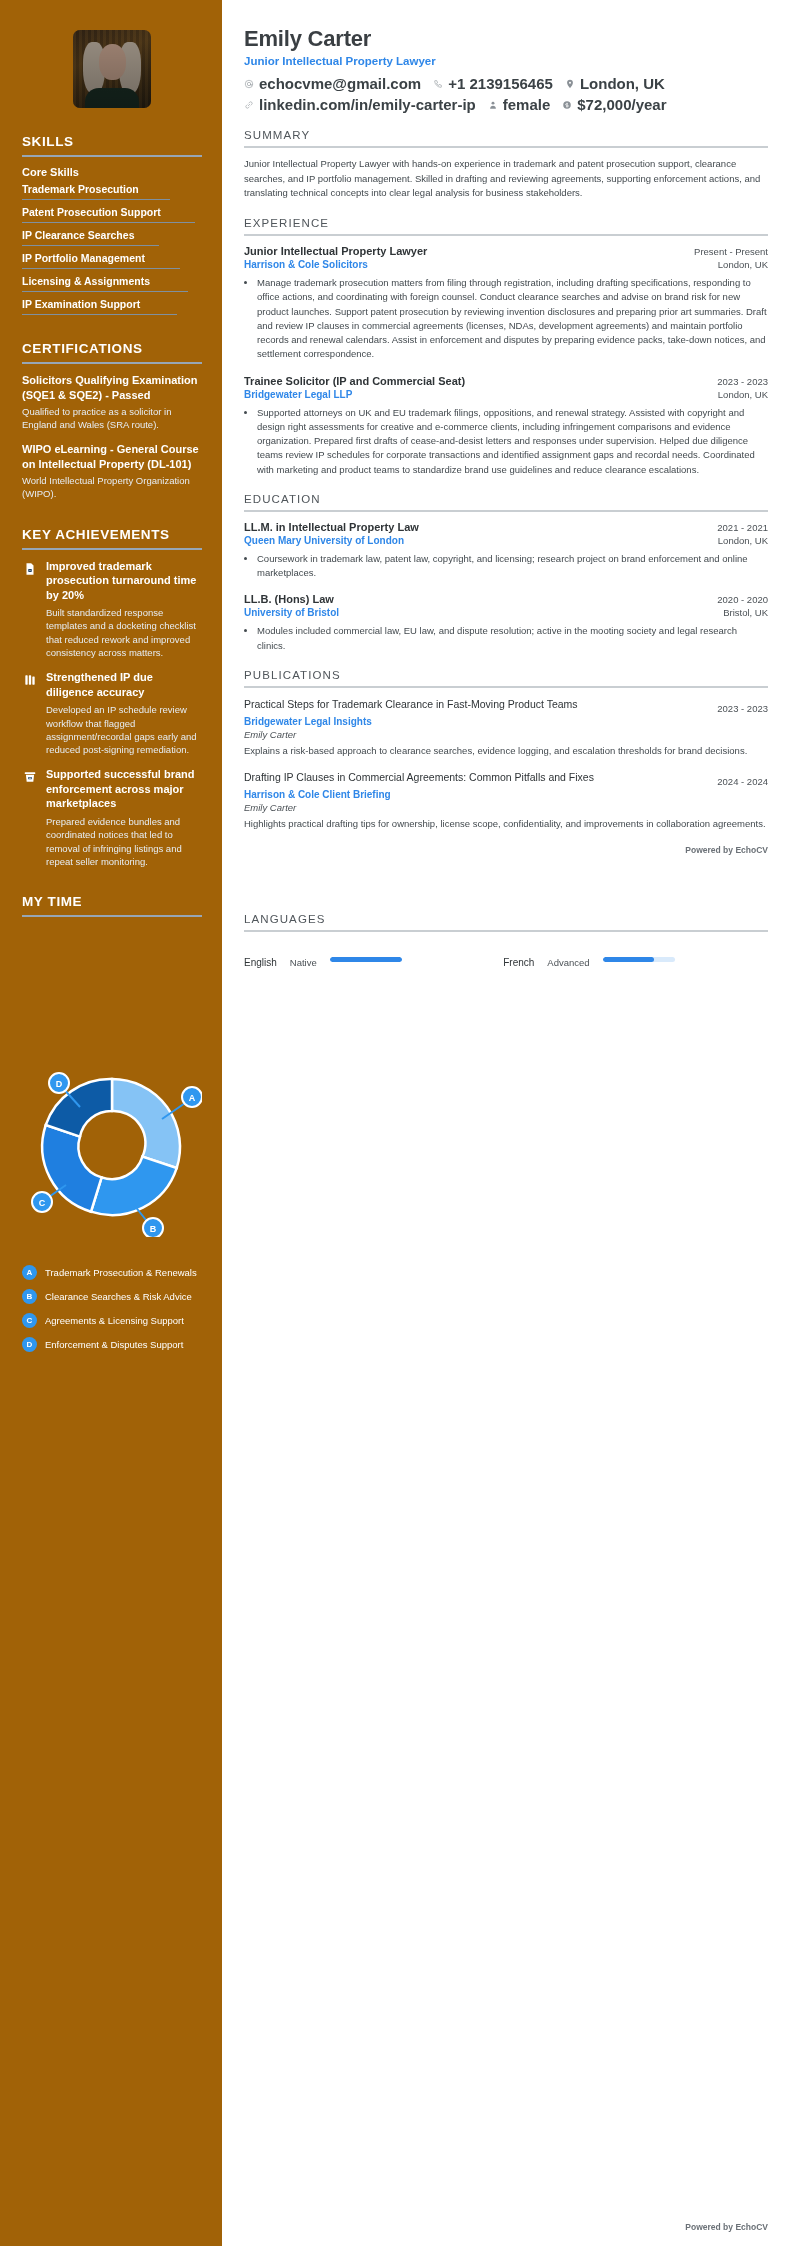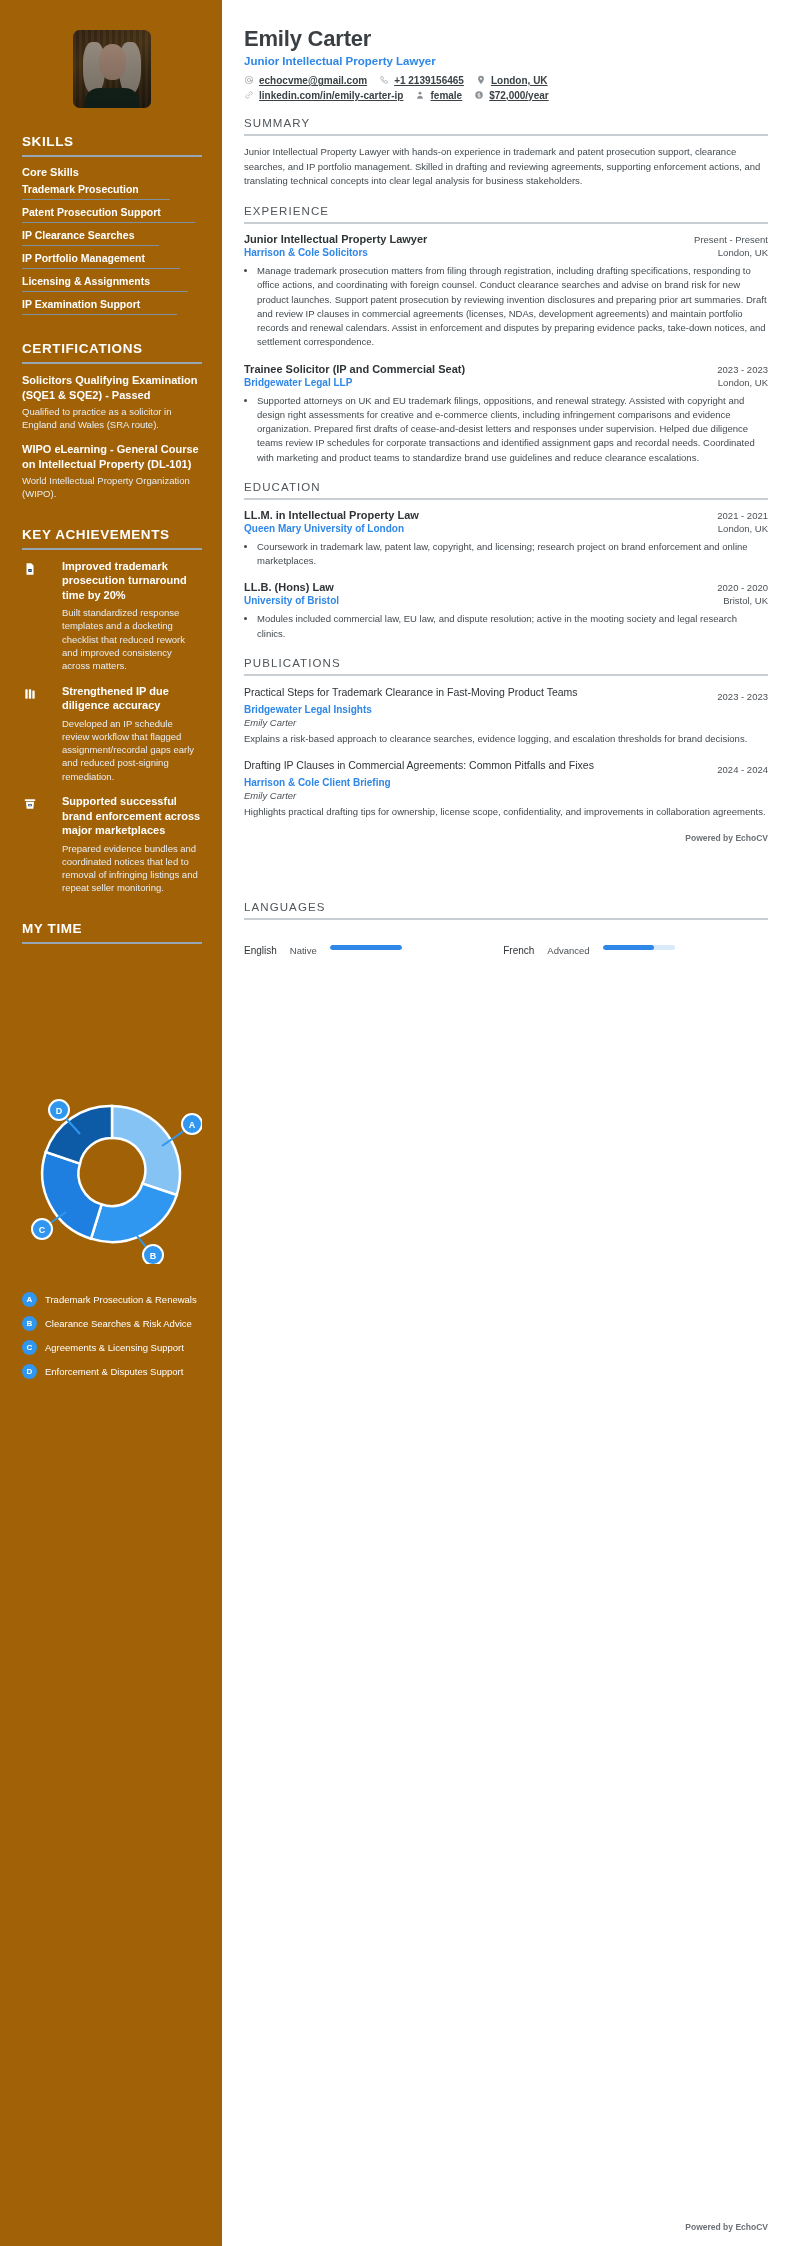--- a/index.html
+++ b/index.html
@@ -66,21 +66,21 @@
   .skill-line.w2 { width: 96%; }
   .skill-line.w3 { width: 76%; }
   .skill-line.w4 { width: 88%; }
   .skill-line.w5 { width: 92%; }
   .skill-line.w6 { width: 86%; }
 
   .cert { margin-bottom: 11px; }
   .cert-title { font-size: 11px; font-weight: 700; line-height: 1.32; }
   .cert-desc { font-size: 9.5px; line-height: 1.38; margin-top: 3px; color:#e7edf3; }
 
-  .ach { display: flex; gap: 24px; margin-bottom: 11px; }
+  .ach { display: flex; gap: 8px; margin-bottom: 11px; }
   .ach-ico {
     flex: 0 0 16px; width: 16px; height: 16px; margin-top: 2px;
     display: flex; align-items: center; justify-content: center;
   }
   .ach-ico svg { width: 14px; height: 14px; fill: #ffffff; }
   .ach-body { flex: 1 1 auto; }
   .ach-title { font-size: 11px; font-weight: 700; line-height: 1.32; }
   .ach-desc { font-size: 9.5px; line-height: 1.4; margin-top: 4px; color:#e7edf3; }
 
   
@@ -94,21 +94,21 @@
     font-size: 8px; font-weight: 700; color: #ffffff; flex: 0 0 15px;
   }
   .legend-label { font-size: 9.5px; }
 
   
   .main { flex: 1 1 auto; padding: 26px 26px 38px 22px; color: #2f3437; position: relative; }
   .name { font-size: 22px; font-weight: 700; color: #3a3f43; letter-spacing: -.2px; }
   .role { font-size: 11.5px; font-weight: 700; color: #2f87e8; margin-top: 3px; }
   .contacts { margin-top: 8px; }
   .c-row { display: flex; flex-wrap: wrap; align-items: center; gap: 4px 12px; margin-bottom: 4px; }
-  .c-item { display: flex; gap: 5px; font-size: 10px; color: #3b4246; font-weight: 600; text-decoration: underline; }
+  .c-item { display: flex; align-items: center; gap: 5px; font-size: 15px; color: #3b4246; font-weight: 600; }
   .c-item svg { width: 10px; height: 10px; stroke: #8a9096; fill: none; stroke-width: 1.4; }
   .c-item .filled { fill: #8a9096; stroke: none; }
 
   .sec { margin-top: 16px; }
   .sec-head { font-size: 11.5px; letter-spacing: 1.1px; color: #50565b; font-weight: 400; }
   .sec-rule { height: 2px; background: #c9ced2; margin-top: 5px; margin-bottom: 9px; }
 
   .summary { font-size: 9.5px; line-height: 1.55; color: #434a4f; }
 
   .job { margin-bottom: 13px; }

